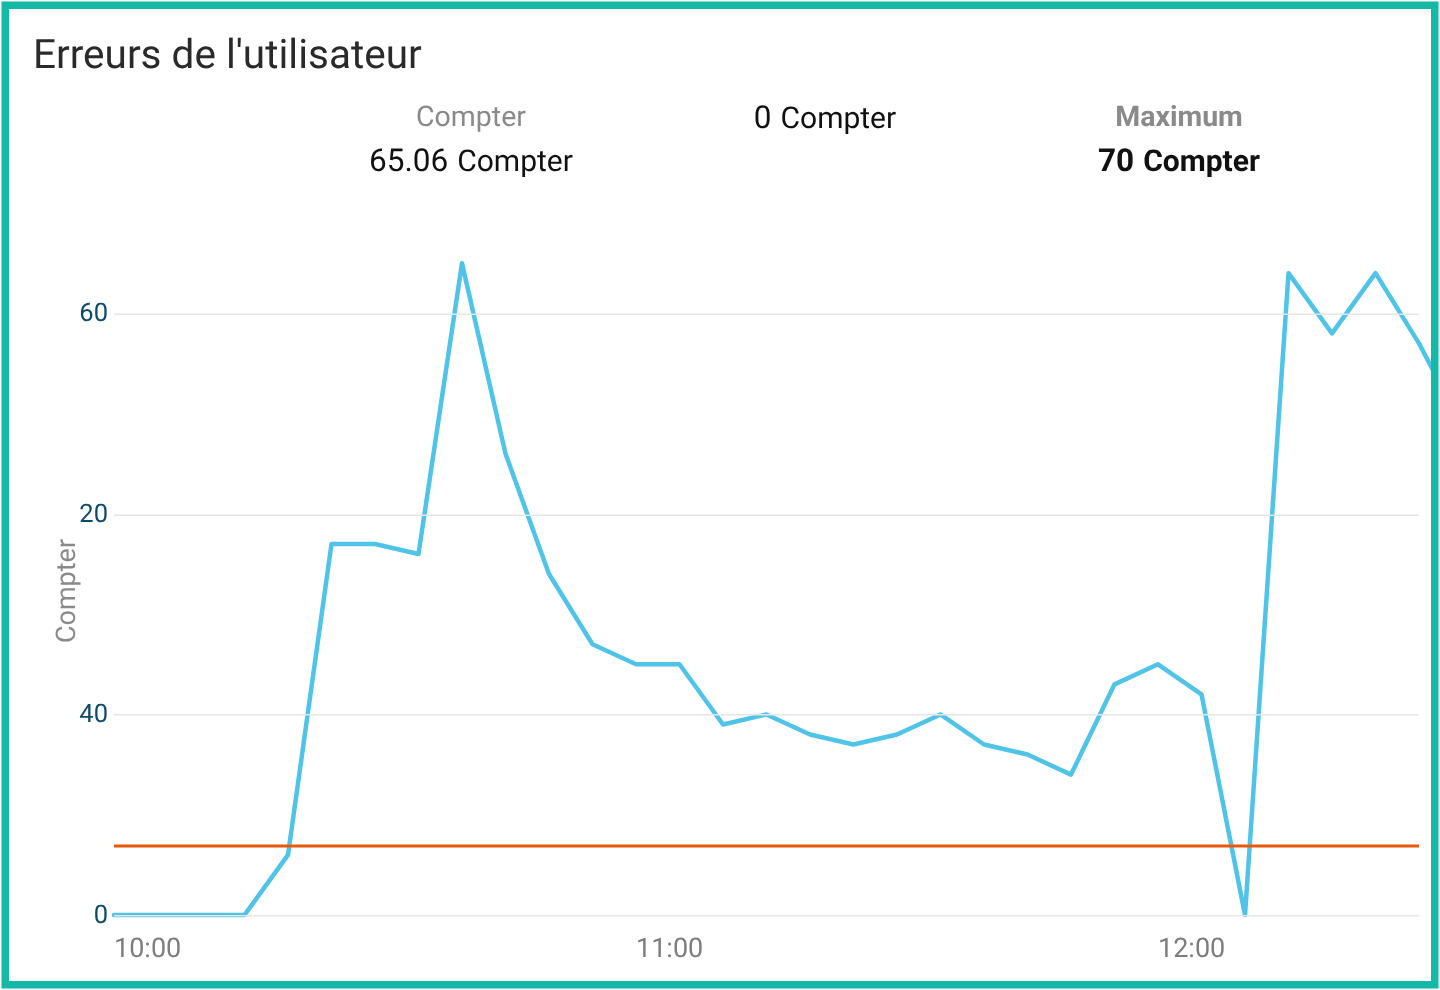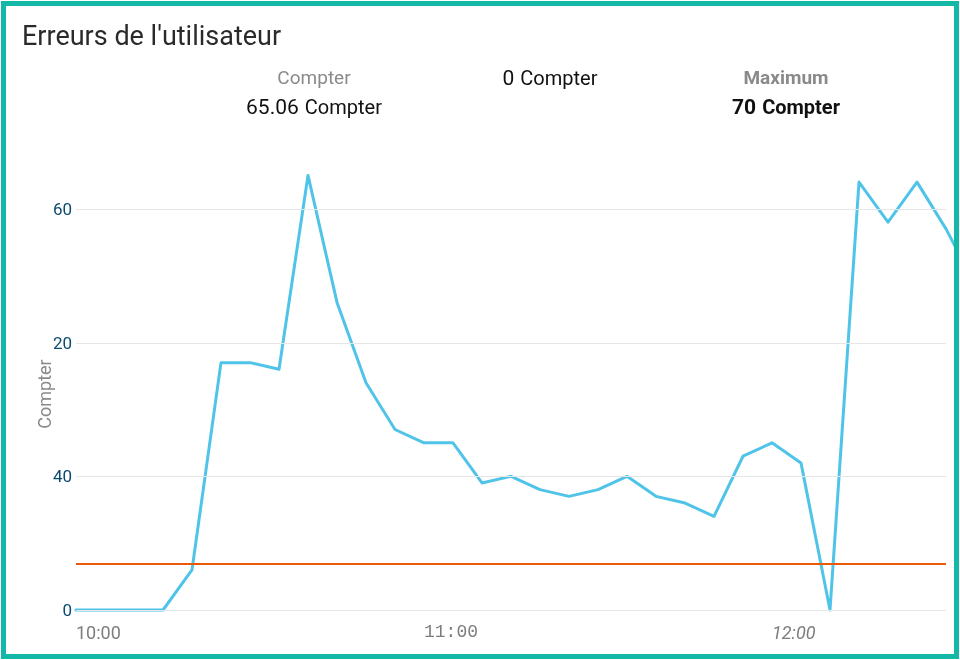--- a/index.html
+++ b/index.html
@@ -175,18 +175,18 @@
         <div class="y-tick" style="top: 71.4286%;">40</div>
         <div class="grid-line" style="top: 42.8571%;"></div>
         <div class="y-tick" style="top: 42.8571%;">20</div>
         <div class="grid-line" style="top: 14.2857%;"></div>
         <div class="y-tick" style="top: 14.2857%;">60</div>
         <div class="threshold" style="top: 90%;"></div>
       </div>
 
     <div class="x-axis" id="x-axis">
         <div class="x-tick" style="left: 0%;">10:00</div>
-        <div class="x-tick" style="left: 40%; font-family: Liberation Mono, monospace;">11:00</div>
-        <div class="x-tick" style="left: 80%; font-style: italic;">12:00</div>
+        <div class="x-tick" style="left: 40%;">11:00</div>
+        <div class="x-tick" style="left: 80%;">12:00</div>
       </div>
   </div>
 
 </div>
 
 </body></html>

